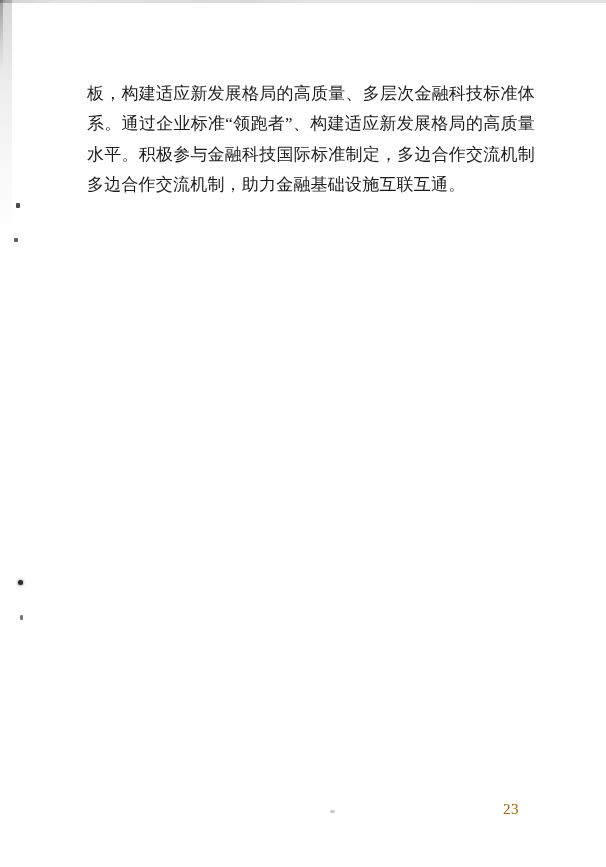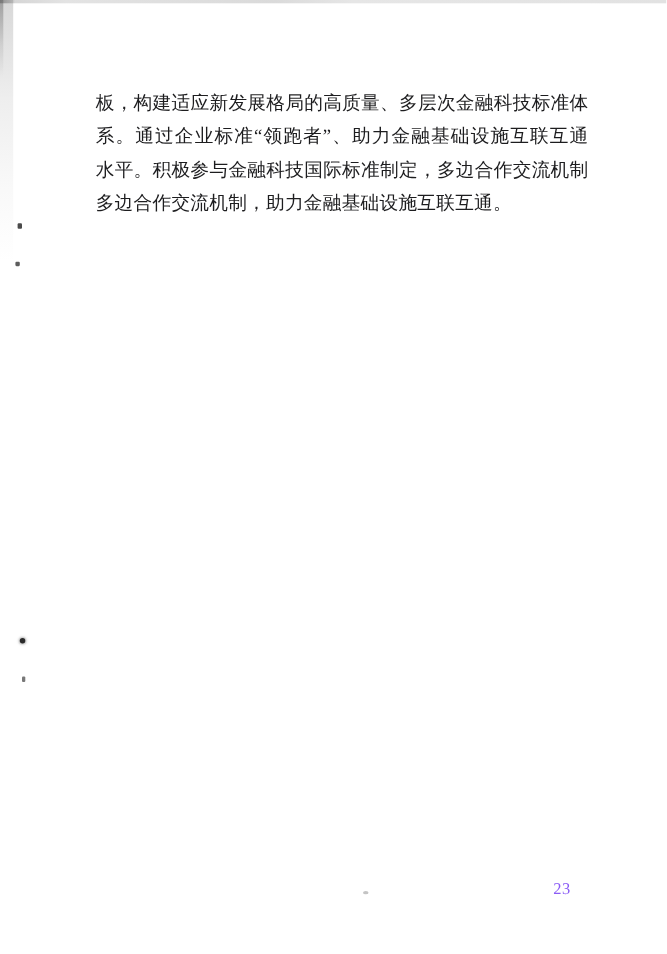--- a/index.html
+++ b/index.html
@@ -79,36 +79,36 @@
   .speck-c { left: 18px; top: 580px; width: 5px; height: 5px; background: #2a2a2a; box-shadow: 0 0 2px 1px rgba(80,80,80,0.4); }
   .speck-d { left: 20px; top: 615px; width: 3px; height: 5px; background: #787878; border-radius: 1px; }
   .speck-e { left: 330px; top: 810px; width: 5px; height: 3px; background: #c4c4c4; }
 
   
   .page-number {
     position: absolute;
     left: 503px;
     top: 801px;
     font-size: 15px;
-    color: #8b5cf6;
+    color: #a16207;
     letter-spacing: 0.5px;
   }
 </style>
 </head>
 <body>
 
 <div class="page">
 
   <div class="scan-edge-top"></div>
   <div class="scan-edge-left"></div>
   <div class="scan-edge-left-inner"></div>
 
   <div class="text-block">
     <div class="line">板，构建适应新发展格局的高质量、多层次金融科技标准体</div>
-    <div class="line">系。通过企业标准“领跑者”、助力金融基础设施互联互通</div>
+    <div class="line">系。通过企业标准“领跑者”、构建适应新发展格局的高质量</div>
     <div class="line">水平。积极参与金融科技国际标准制定，多边合作交流机制</div>
     <div class="line line-last">多边合作交流机制，助力金融基础设施互联互通。</div>
   </div>
 
   <div class="speck speck-a"></div>
   <div class="speck speck-b"></div>
   <div class="speck speck-c"></div>
   <div class="speck speck-d"></div>
   <div class="speck speck-e"></div>
 

